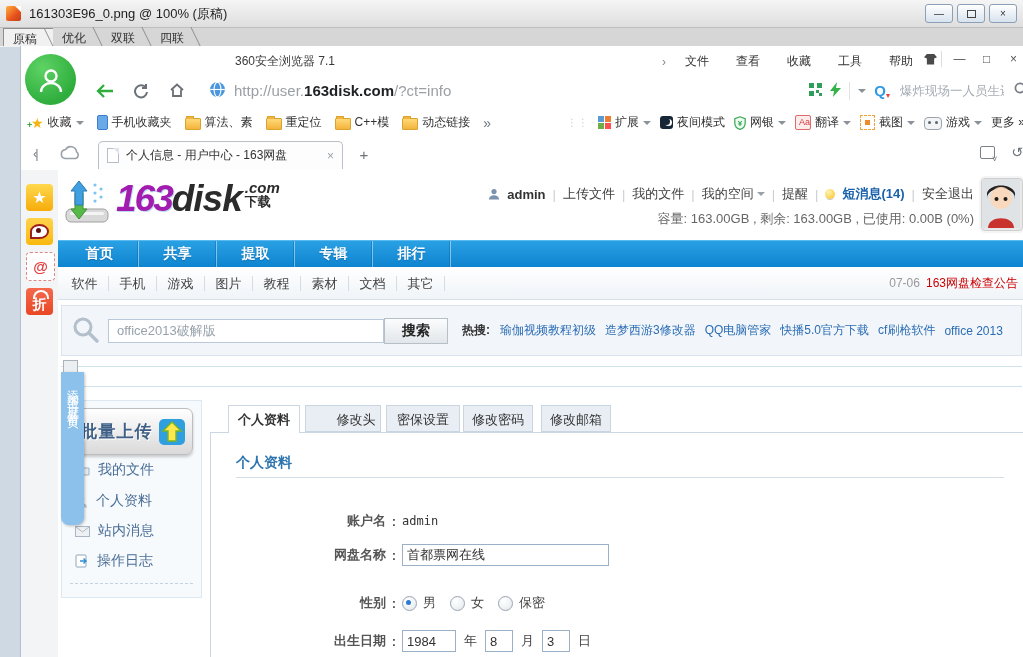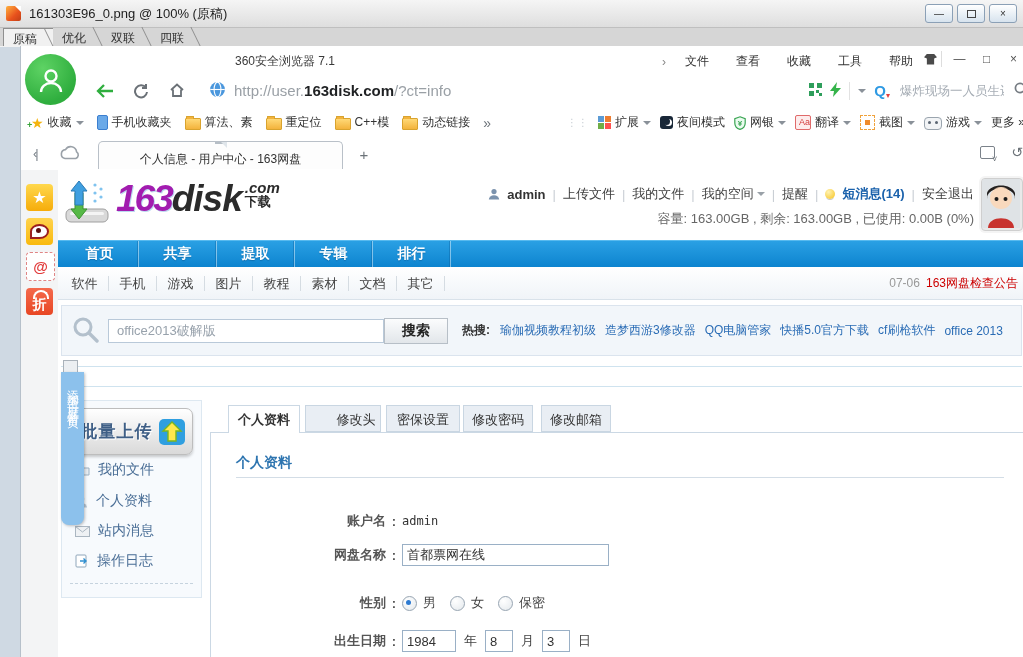--- a/index.html
+++ b/index.html
@@ -65,21 +65,21 @@
   .aabox{width:14px;height:13px;border:1px solid #e06a6a;border-radius:2px;background:#fdecec;color:#d43c3c;font-size:9px;line-height:13px;text-align:right;}
   .shot{width:13px;height:13px;border:1px dashed #f0a23c;position:relative;}
   .shot::after{content:"";position:absolute;left:4px;top:4px;width:5px;height:5px;background:#ef8a2a;}
   .pad{width:16px;height:11px;border:1px solid #9aa4ae;border-radius:4px;background:#f2f4f6;position:relative;margin-top:2px;}
   .pad::before,.pad::after{content:"";position:absolute;top:3px;width:3px;height:3px;border-radius:50%;background:#5a6572;}
   .pad::before{left:3px;} .pad::after{right:3px;}
 
   .b-tabs{position:absolute;left:0;right:0;top:92px;height:32px;}
   .tab-nav{position:absolute;left:12px;top:8px;color:#7b828a;font-size:13px;letter-spacing:-2px;}
   .btab{position:absolute;left:77px;top:3px;width:245px;height:28px;background:#fdfdfd;border:1px solid #b9c0c8;border-bottom:none;
-        border-radius:5px 5px 0 0;display:flex;align-items:center;padding:0 8px;box-sizing:border-box;gap:7px;font-size:12px;color:#333;flex-direction:column;}
+        border-radius:5px 5px 0 0;display:flex;align-items:center;padding:0 8px;box-sizing:border-box;gap:7px;font-size:12px;color:#333;}
   .pageic{width:10px;height:13px;background:#fff;border:1px solid #b6bec6;position:relative;}
   .pageic::after{content:"";position:absolute;right:-1px;top:-1px;border:3px solid #dfe5ea;border-left-color:transparent;border-bottom-color:transparent;}
   .btab .x{margin-left:auto;color:#9aa1a8;font-size:12px;}
   .tab-plus{position:absolute;left:330px;top:6px;width:26px;height:22px;text-align:center;line-height:22px;color:#6b7278;font-size:15px;}
   .tab-right{position:absolute;right:12px;top:6px;display:flex;gap:16px;color:#6b7278;font-size:14px;align-items:center;}
   .tablist-ic{width:13px;height:11px;border:1px solid #7b828a;border-radius:2px;position:relative;}
   .tablist-ic::after{content:"˅";position:absolute;right:-3px;bottom:-6px;font-size:9px;}
 
   
   .b-content{position:absolute;left:0;right:0;top:124px;bottom:0;}

